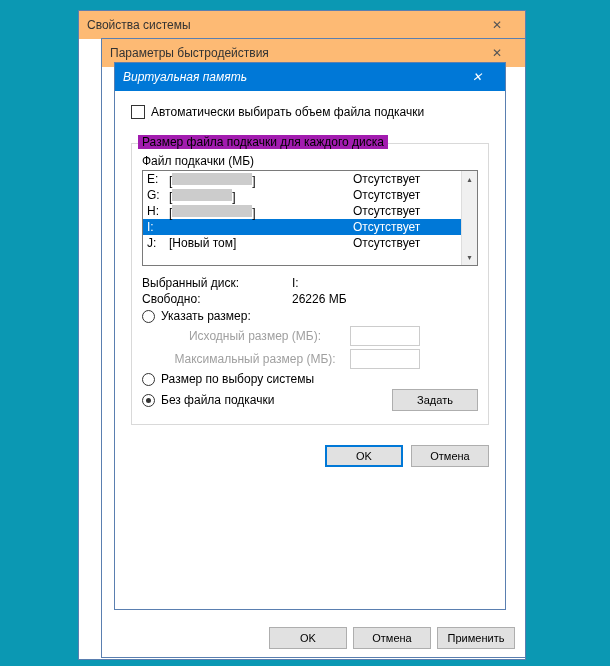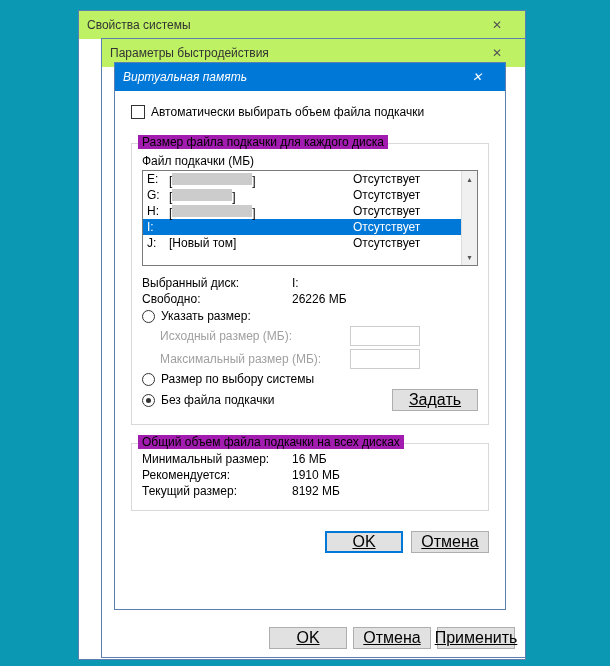--- a/index.html
+++ b/index.html
@@ -2,26 +2,26 @@
 <html><head>
 <meta charset="utf-8">
 <style>
 * { box-sizing: border-box; font-family: "Segoe UI", Tahoma, sans-serif; font-size: 12px; }
 body { margin: 0; background: #0b98b3; width: 610px; height: 666px; position: relative; }
 .win { position: absolute; background: #fff; border: 1px solid #5a7fb0; }
 .win1 { left: 78px; top: 10px; width: 448px; height: 650px; }
 .win2 { left: 101px; top: 38px; width: 425px; height: 620px; }
 .win3 { left: 114px; top: 62px; width: 392px; height: 548px; }
 .titlebar { height: 28px; line-height: 28px; padding: 0 8px; display: flex; align-items: center; justify-content: space-between; }
-.tb-grey { background: #bef264; color: #333; }
+.tb-grey { background: #fdba74; color: #333; }
 .tb-blue { background: #0078d7; color: #fff; font-style: italic; }
 .close-grey { width: 40px; text-align: center; color: #555; }
 .close-blue { width: 40px; text-align: center; color: #fff; }
 .body2-buttons { position: absolute; bottom: 8px; right: 10px; display: flex; gap: 6px; }
-.btn { width: 78px; height: 22px; background: #e1e1e1; border: 1px solid #aeaeae; font-size: 16px; display: flex; align-items: center; justify-content: center; cursor: default; text-decoration: underline; }
+.btn { width: 78px; height: 22px; background: #e1e1e1; border: 1px solid #aeaeae; font-size: 11px; display: flex; align-items: center; justify-content: center; cursor: default; }
 .btn.primary { border: 2px solid #0078d7; background: #e1e1e1; }
 .body3 { padding: 8px 16px 12px 16px; display: flex; flex-direction: column; gap: 12px; }
 .chk-row { display: flex; align-items: center; gap: 6px; margin: 6px 0 6px 0; }
 .chk { width: 14px; height: 14px; border: 1px solid #333; background: #fff; }
 .group { border: 1px solid #d9d9d9; padding: 6px 10px 10px 10px; position: relative; margin-top: 6px; }
 .group-legend { position: absolute; top: -9px; left: 6px; background: #a21caf; padding: 0 4px; }
 .list-head { display: flex; margin-top: 4px; }
 .list-head span:first-child { flex: 1; }
 .list-box { border: 1px solid #7a7a7a; height: 96px; overflow: hidden; position: relative; background: #fff; margin-top: 2px; }
 .row { display: flex; height: 16px; line-height: 16px; padding: 0 4px; }
@@ -33,21 +33,21 @@
 .row.sel { background: #0078d7; color: #fff; }
 .scrollbar { position: absolute; right: 0; top: 0; bottom: 0; width: 16px; background: #f0f0f0; border-left: 1px solid #ddd; }
 .sb-btn { height: 16px; background: #f0f0f0; display: flex; align-items: center; justify-content: center; font-size: 8px; color: #555; }
 .kv { display: flex; margin: 2px 0; }
 .kv .k { width: 150px; }
 .radio-row { display: flex; align-items: center; gap: 6px; margin: 3px 0; }
 .radio { width: 13px; height: 13px; border: 1px solid #333; border-radius: 50%; background: #fff; position: relative; }
 .radio.on::after { content: ""; position: absolute; left: 3px; top: 3px; width: 5px; height: 5px; background: #333; border-radius: 50%; }
 .disabled { color: #a0a0a0; }
 .num-input { width: 70px; height: 20px; border: 1px solid #ccc; background: #fff; }
-.size-row { display: flex; align-items: center; margin: 3px 0 3px 18px; }
+.size-row { display: flex; align-items: center; margin: 3px 0 3px 18px; text-align: center; }
 .size-row .lbl { width: 190px; }
 .ok-row { display: flex; justify-content: flex-end; gap: 8px; margin-top: 8px; }
 </style>
 </head>
 <body>
 
 <div class="win win1">
   <div class="titlebar tb-grey">
     <span>Свойства системы</span>
     <span class="close-grey">✕</span>
@@ -146,34 +146,19 @@
       </div>
       <div class="radio-row" style="justify-content:space-between">
         <div style="display:flex;align-items:center;gap:6px">
           <span class="radio on"></span>
           <span>Без файла подкачки</span>
         </div>
         <div class="btn" style="width:86px">Задать</div>
       </div>
     </div>
 
-    <div class="group">
-      <span class="group-legend">Общий объем файла подкачки на всех дисках</span>
-      <div class="kv">
-        <span class="k">Минимальный размер:</span>
-        <span>16 МБ</span>
-      </div>
-      <div class="kv">
-        <span class="k">Рекомендуется:</span>
-        <span>1910 МБ</span>
-      </div>
-      <div class="kv">
-        <span class="k">Текущий размер:</span>
-        <span>8192 МБ</span>
-      </div>
-    </div>
 
     <div class="ok-row">
       <div class="btn primary">OK</div>
       <div class="btn">Отмена</div>
     </div>
   </div>
 </div>
 
 </body></html>

